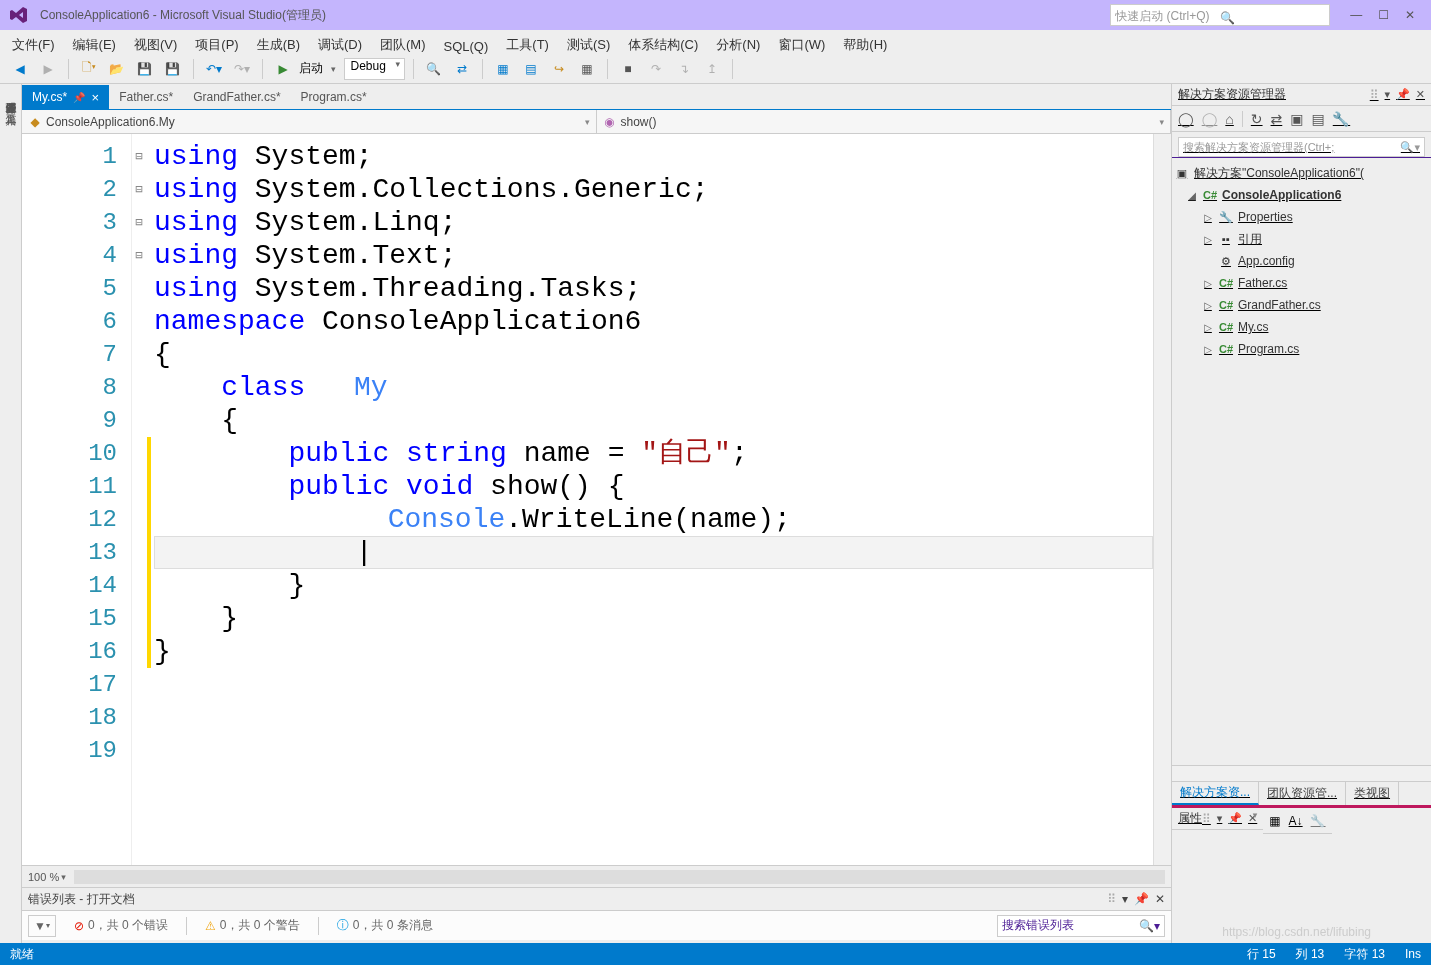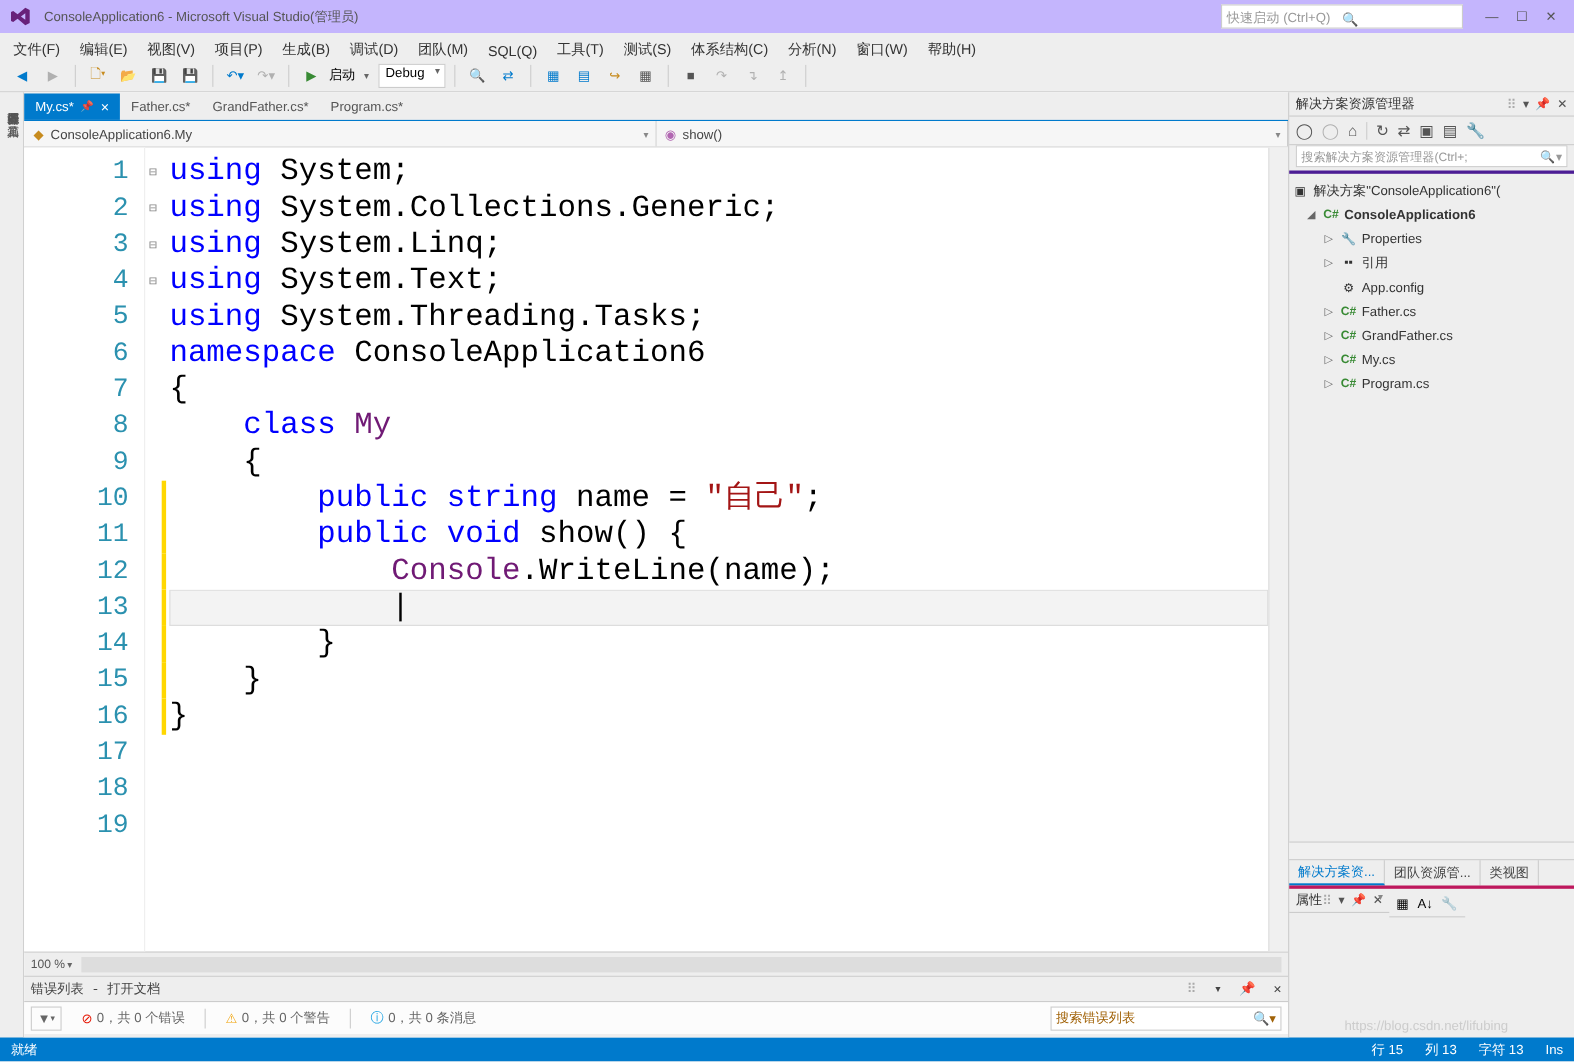--- a/index.html
+++ b/index.html
@@ -32,40 +32,40 @@
 .breadcrumb-item { flex:1; border-right:1px solid #ccc; display:flex;align-items:center; padding:0 6px; font-size:12px; color:#444; background:#f6f6f6;position:relative;}
 .breadcrumb-item::after{content:"▾";position:absolute;right:6px;color:#888;font-size:9px;}
 .bc-icon{width:14px;height:14px;margin-right:4px;display:inline-flex;align-items:center;justify-content:center;}
 .code-area { flex:1; display:flex; overflow:hidden; position:relative;}
 .gutter { width: 110px; text-align:right; padding:6px 14px 6px 0; font-family:"Courier New",monospace; font-size:24px; color:#2b91af; line-height:33px; user-select:none; background:#fff; border-right:1px solid #eee;}
 .fold-col{width:14px;padding-top:6px;font-size:12px;color:#888;line-height:33px;font-family:monospace;text-align:center;}
 .change-bar{width:6px;padding-top:6px;line-height:33px;font-family:monospace;}
 .change-bar div{height:33px;}
 .change-bar .mod{background:#ffd700;width:4px;margin-left:1px;}
 .code { flex:1; padding:6px 0 6px 2px; font-family:"Courier New","SimSun",monospace; font-size:28px; line-height:33px; white-space:pre; color:#000;}
-.kw{color:#0000ff;} .type{color:#701a75;} .str{color:#a31515;}
+.kw{color:#0000ff;} .type{color:#3b82f6;margin-left:32px;} .str{color:#a31515;}
 .cursor-line{background:#f3f3f3; box-shadow:inset 0 0 0 1px #ddd;}
 .vscroll{width:18px; background:#f0f0f0; border-left:1px solid #ddd;}
 .zoom-bar { height:22px; border-top:1px solid #ccc; display:flex; align-items:center; padding:0 6px; font-size:11px; color:#555; background:#eee;}
 .zoom-bar .hscroll{flex:1; height:14px; background:#ddd; margin-left:8px;}
 .error-list { height:56px; border-top:1px solid #ccc; background:#eee; display:flex; flex-direction:column;}
-.error-header{display:flex;align-items:center; height:22px; padding:0 6px; font-size:12px; color:#444; gap:16px;font-family:Liberation Mono, monospace;}
+.error-header{display:flex;align-items:center; height:22px; padding:0 6px; font-size:12px; color:#444; gap:6px;}
 .error-header .title{margin-right:auto;}
 .error-header .pin{font-size:12px;}
 .error-row{height:30px;border-top:1px solid #ccc; display:flex;align-items:center; gap:10px; padding:0 6px; background:#fcfcfc; font-size:12px; color:#666;}
 .filter-btn{width:28px;height:22px;border:1px solid #ccc;display:flex;align-items:center;justify-content:center;}
 .err-item{display:flex;align-items:center;gap:4px;padding:0 8px;}
-.err-search{margin-left:auto;height:22px;border:1px solid #ccc;width:210px;display:flex;align-items:center;padding:0 4px;color:#a16207;background:#fff;justify-content:center;}
-.right-panel { width: 260px; background:#eee; border-left:1px solid #ccc; display:flex;flex-direction:column;}
+.err-search{margin-left:auto;height:22px;border:1px solid #ccc;width:168px;display:flex;align-items:center;padding:0 4px;color:#4c1d95;background:#fff;justify-content:center;}
+.right-panel { width: 260px; background:#eee; border-left:1px solid #ccc; display:flex;flex-direction:column;text-decoration:underline;}
 .panel-hdr{height:22px;display:flex;align-items:center;padding:0 6px;font-size:12px;color:#333;border-bottom:1px solid #ccc;}
 .panel-hdr .title{flex:1;}
 .panel-hdr .ico{margin-left:6px;font-size:11px;color:#555;}
 .panel-toolbar{height:26px;display:flex;align-items:center;padding:0 6px;gap:8px;border-bottom:1px solid #ccc;}
 .panel-toolbar span{font-size:14px;color:#555;}
-.panel-search{height:26px;display:flex;align-items:flex-start;padding:0 6px;border-bottom:3px solid #4c1d95;}
+.panel-search{height:26px;display:flex;align-items:flex-end;padding:0 6px;border-bottom:1px solid #4c1d95;}
 .panel-search .inp{flex:1;height:20px;border:1px solid #ccc;background:#fff;padding:0 4px;color:#999;font-size:11px; display:flex;align-items:center}
 .tree{padding:4px 2px;font-size:12px;color:#333;flex:1;overflow-x:auto;white-space:nowrap;}
 .tree .node{height:22px;display:flex;align-items:center;gap:4px;padding:0 2px;}
 .tree .arrow{width:12px;color:#666;font-size:10px;display:inline-block;text-align:center;}
 .tree .ficon{width:16px;height:16px;display:inline-flex;align-items:center;justify-content:center;font-size:11px;}
 .tree .bold{font-weight:bold;}
 .tree .cs{color:#388a34;font-weight:bold;}
 .tree-hscroll{height:16px; border-top:1px solid #ccc; background:#f0f0f0;}
 .panel-tabs{height:24px;display:flex;border-top:1px solid #ccc;font-size:12px;}
 .panel-tabs .ptab{padding:0 8px;display:flex;align-items:center;color:#444;border-right:1px solid #ccc;}

